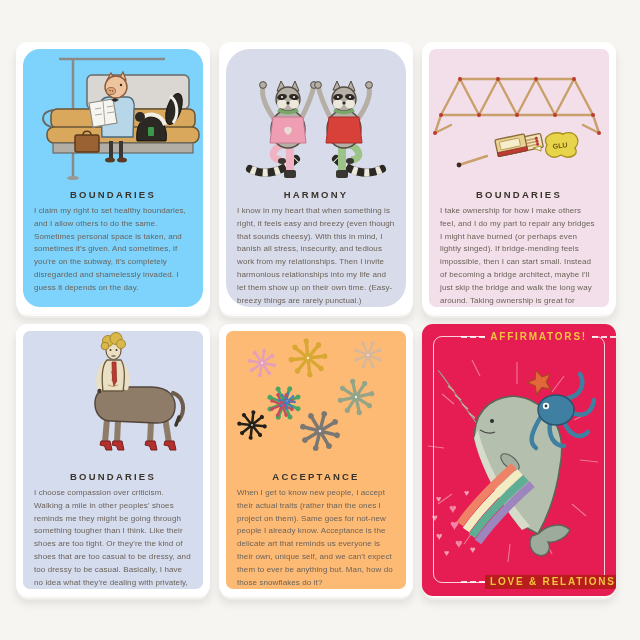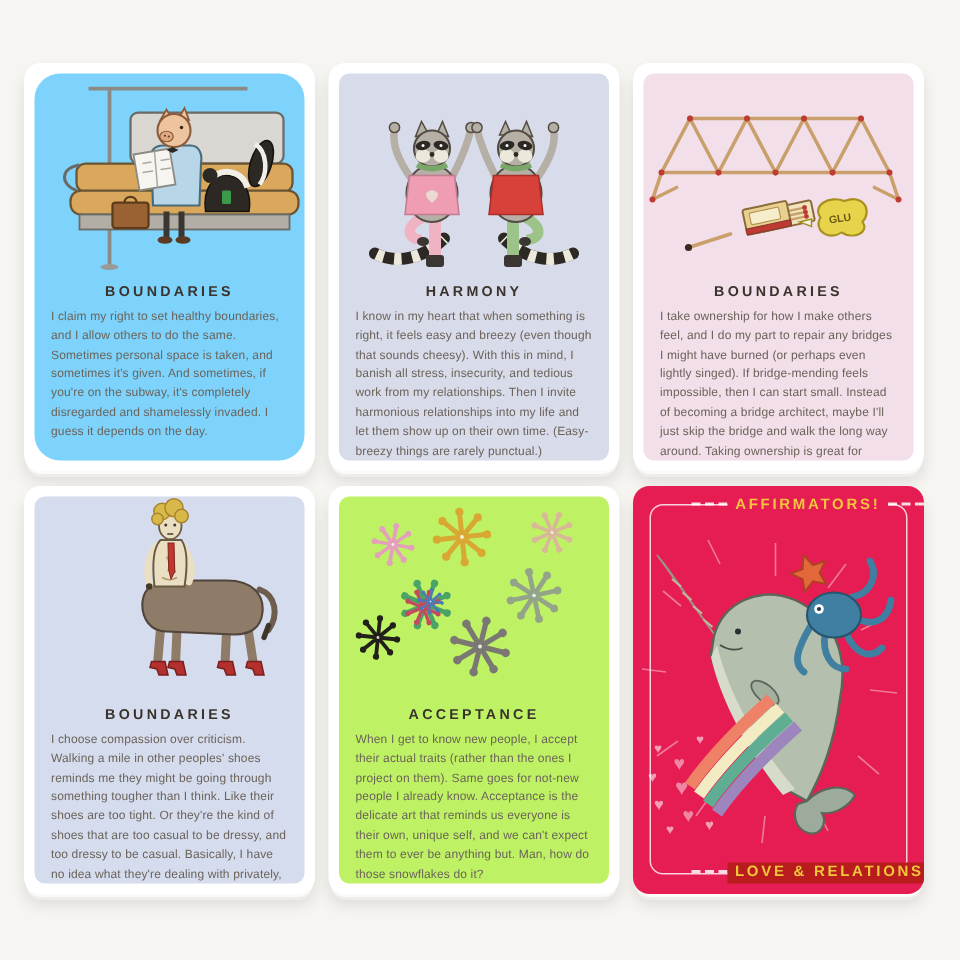--- a/index.html
+++ b/index.html
@@ -59,21 +59,21 @@
   .cover svg.scene{position:absolute;inset:0;width:100%;height:100%;}
   .cover-frame{
     position:absolute;
     left:11px;right:11px;top:12px;bottom:13px;
     border:1.5px solid rgba(255,255,255,.8);
     border-radius:9px;
     pointer-events:none;
   }
   .cover-label{
     position:absolute;left:0;right:0;
-    text-align:center;
+    text-align:right;
     font-weight:bold;
     font-size:10px;
     letter-spacing:1.8px;
     color:#f3c53d;
     z-index:2;
     line-height:14px;
     white-space:nowrap;
     padding-left:39px;
   }
   .cover-label.top{top:6px;}
@@ -125,21 +125,21 @@
           <path d="M147,47 C155,52 156,66 150,74" stroke="#f2efe8" stroke-width="3" fill="none"></path>
           <rect x="125" y="78" width="6" height="9" rx="1" fill="#3a9a4a"></rect>
         </svg>
       </div>
       <h3 class="card-title">BOUNDARIES</h3>
       <p class="card-body">I claim my right to set healthy boundaries, and I allow others to do the same. Sometimes personal space is taken, and sometimes it's given. And sometimes, if you're on the subway, it's completely disregarded and shamelessly invaded. I guess it depends on the day.</p>
     </div>
   </div>
 
   <div class="card">
-    <div class="card-inner" style="background-color: rgb(216, 219, 233);">
+    <div class="card-inner" style="background-color: rgb(216, 219, 233); border-radius: 24px;">
       <div class="illo">
         <svg viewBox="0 0 180 134" preserveAspectRatio="xMidYMid meet">
 
           <path d="M70,110 C58,122 40,128 24,120" stroke="#2c2925" stroke-width="8" fill="none" stroke-linecap="round"></path>
           <path d="M70,110 C58,122 40,128 24,120" stroke="#ece8dc" stroke-width="8" fill="none" stroke-dasharray="5 7" stroke-dashoffset="4"></path>
           <path d="M64,96 V122" stroke="#efb3c4" stroke-width="8"></path>
           <path d="M56,96 C46,100 43,110 55,111" stroke="#efb3c4" stroke-width="7" fill="none"></path>
           <rect x="58" y="121" width="12" height="8" rx="2" fill="#3a3632"></rect>
           <ellipse cx="56" cy="112" rx="4" ry="3" fill="#3a3632"></ellipse>
           <path d="M48,70 C40,58 35,48 37,37" stroke="#b5afa6" stroke-width="5" fill="none" stroke-linecap="round"></path>
@@ -271,21 +271,21 @@
               <circle cx="82" cy="15" r="3.8"></circle>
           </g>
         </svg>
       </div>
       <h3 class="card-title">BOUNDARIES</h3>
       <p class="card-body">I choose compassion over criticism. Walking a mile in other peoples' shoes reminds me they might be going through something tougher than I think. Like their shoes are too tight. Or they're the kind of shoes that are too casual to be dressy, and too dressy to be casual. Basically, I have no idea what they're dealing with privately, so I'll cut them some slack and be thankful for the shoes I've been dealt.</p>
     </div>
   </div>
 
   <div class="card">
-    <div class="card-inner" style="background-color: #bef264;">
+    <div class="card-inner" style="background-color: #fdba74;">
       <div class="illo">
         <svg viewBox="0 0 180 134" preserveAspectRatio="xMidYMid meet">
           <defs>
             <g id="flake">
               <path stroke="currentColor" stroke-width="3.2" stroke-linecap="round" fill="none" d="M0,-16 V16 M-16,0 H16 M-11.3,-11.3 L11.3,11.3 M-11.3,11.3 L11.3,-11.3"></path>
               <g fill="currentColor">
                 <circle cx="0" cy="-16" r="2.6"></circle>
                   <circle cx="0" cy="16" r="2.6"></circle>
                   <circle cx="16" cy="0" r="2.6"></circle>
                   <circle cx="-16" cy="0" r="2.6"></circle>

